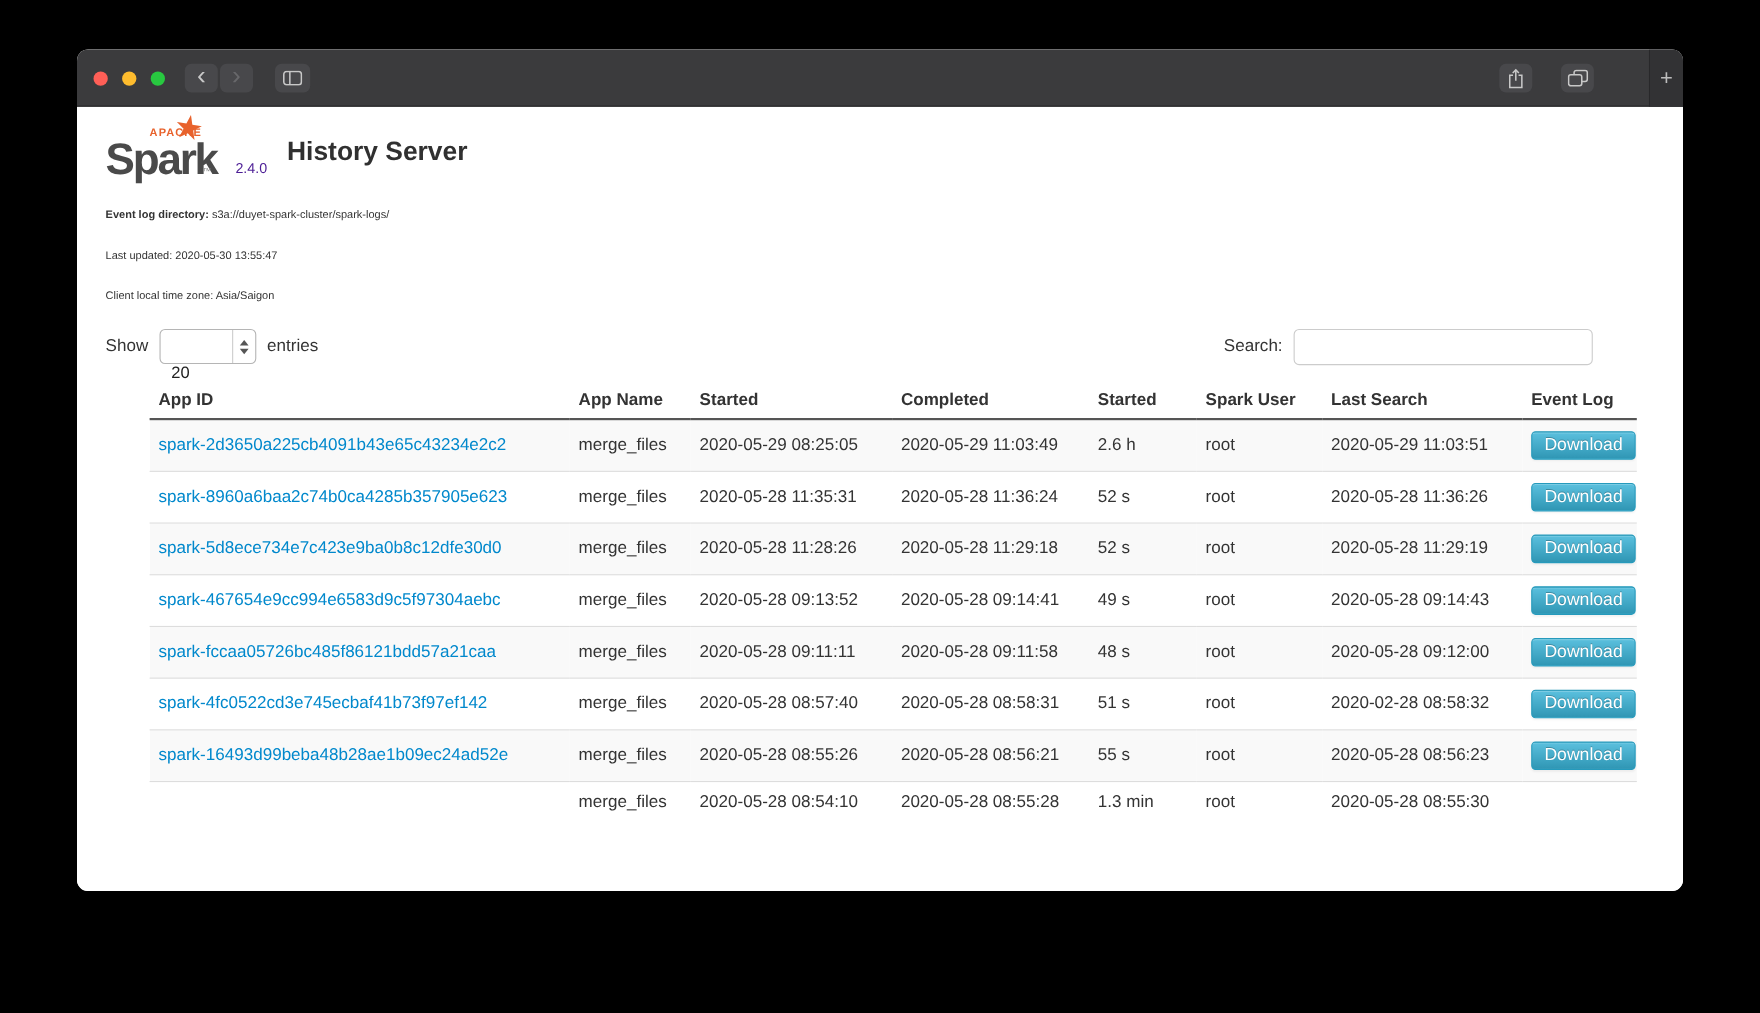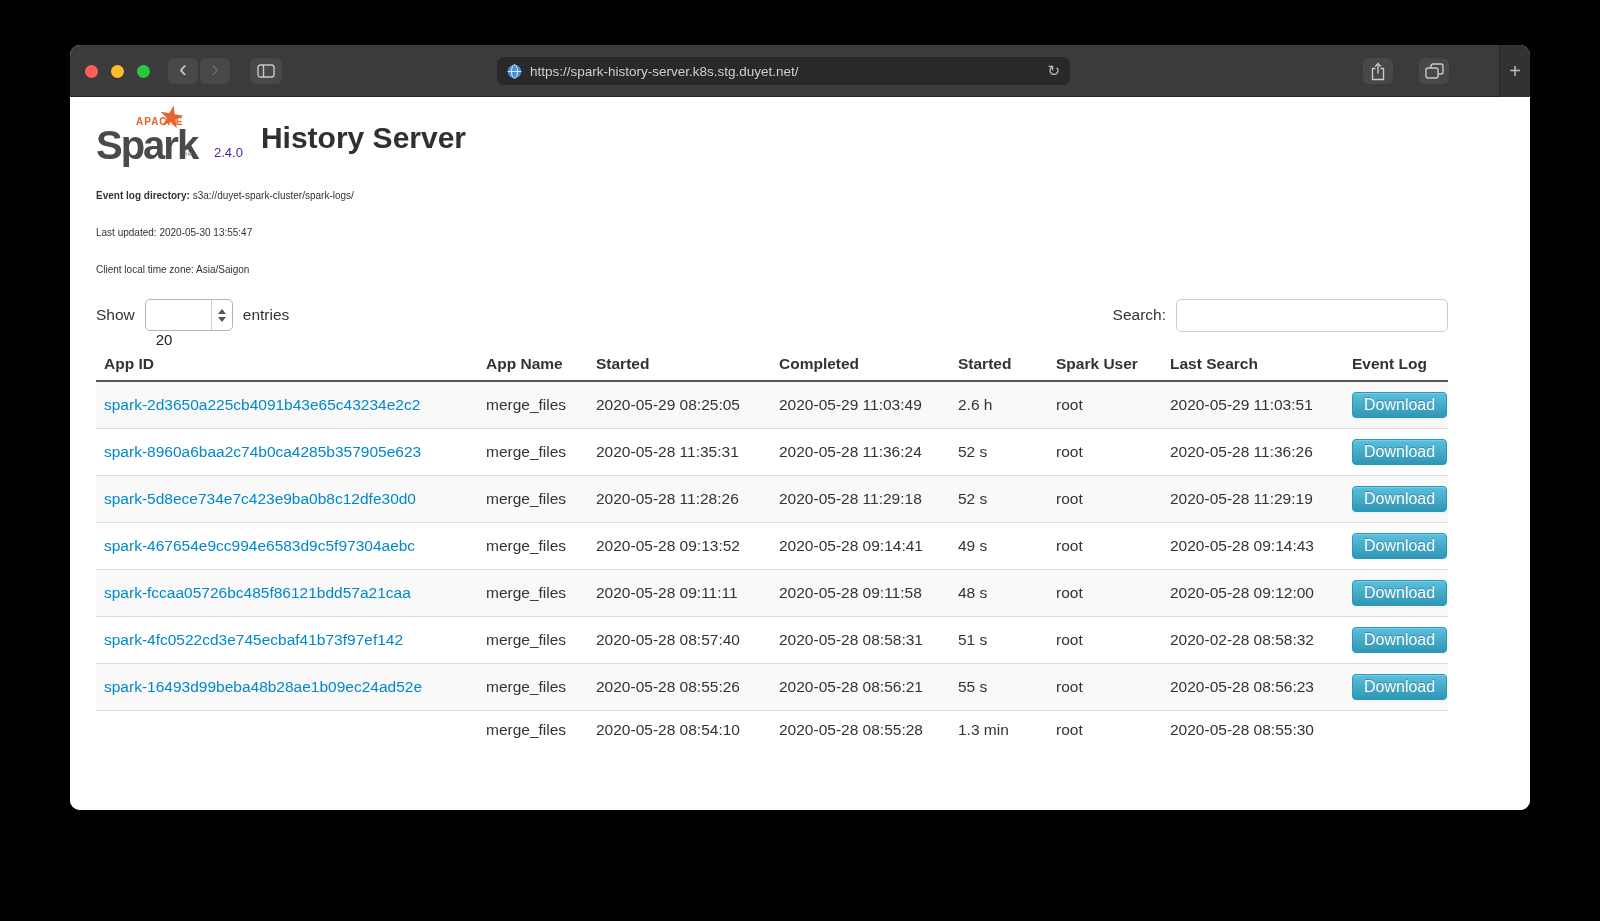--- a/index.html
+++ b/index.html
@@ -56,21 +56,21 @@
   .brand-row { display: flex; align-items: center; height: 62px; }
   .spark-logo { position: relative; width: 112px; height: 58px; }
   .apache { position: absolute; left: 40px; top: 7px; font-size: 10px; font-weight: bold;
             letter-spacing: 1px; color: #e8622c; }
   .star { position: absolute; left: 62px; top: -7px; font-size: 30px; color: #e8622c;
           transform: rotate(10deg); line-height: 1; }
   .spark-word { position: absolute; left: 0; bottom: 2px; font-size: 40px; font-weight: bold;
                 color: #4a4a4a; letter-spacing: -2px; line-height: 1; }
   .tm { position: absolute; left: 88px; bottom: 7px; font-size: 8px; color: #888; }
   .version { font-size: 13px; color: #4c1d95; align-self: flex-end; margin: 0 0 9px 6px; }
-  .page-title { font-size: 30px; font-weight: bold; color: #303030; margin-left: 18px; }
+  .page-title { font-size: 24px; font-weight: bold; color: #303030; margin-left: 18px; }
 
   .info { margin-top: 18px; }
   .info p { margin: 0 0 19px; font-size: 10px; line-height: 18px; color: #333; }
   .info .lbl { font-weight: bold; }
 
   
   .controls { display: flex; align-items: center; justify-content: space-between;
               height: 34px; margin-top: 0; font-size: 15.5px; }
   .controls-left, .controls-right { display: flex; align-items: center; }
   .entries-select {
@@ -84,21 +84,21 @@
               border-bottom: 5px solid #555; margin-bottom: 3px; }
   .tri-down { width: 0; height: 0; border-left: 4px solid transparent; border-right: 4px solid transparent;
               border-top: 5px solid #555; }
   .search-label { margin-right: 10px; }
   .search-input { width: 272px; height: 33px; border: 1px solid #ccc; border-radius: 5px;
                   font-size: 15px; padding: 0 8px; outline: none;
                   font-family: "Liberation Sans", sans-serif; }
 
   
   table.apps { width: 100%; border-collapse: collapse; table-layout: fixed;
-               margin-top: 16px; font-size: 15.5px; color: #333; }
+               margin-top: 16px; font-size: 15.5px; color: #333; margin-left: 40px; }
   table.apps th { text-align: left; padding: 7px 8px; font-weight: bold;
                   border-bottom: 2px solid #555; cursor: pointer; white-space: nowrap; }
   table.apps td { padding: 10px 8px; border-top: 1px solid #ddd; white-space: nowrap;
                   overflow: hidden; }
   table.apps tbody tr:first-child td { border-top: none; }
   table.apps tbody tr:nth-child(odd) { background: #f9f9f9; }
   a.app-link { color: #0088cc; text-decoration: none; cursor: pointer; }
   .btn-download {
     display: inline-block; padding: 3px 11px; font-size: 16px; line-height: 18px;
     color: #fff; text-shadow: 0 -1px 0 rgba(0,0,0,0.25);
@@ -125,31 +125,20 @@
 
     <button class="chrome-btn btn-sidebar">
       <span>
         <svg class="icn" width="18" height="14" viewBox="0 0 18 14">
           <rect x="1" y="1" width="16" height="12" rx="2.5" fill="none" stroke="#c8c8c8" stroke-width="1.4"></rect>
           <line x1="6.5" y1="1" x2="6.5" y2="13" stroke="#c8c8c8" stroke-width="1.4"></line>
         </svg>
       </span>
     </button>
 
-    <div class="url-bar">
-      <span>
-        <svg class="icn" width="15" height="15" viewBox="0 0 15 15">
-          <circle cx="7.5" cy="7.5" r="6.8" fill="#4a90d2"></circle>
-          <ellipse cx="7.5" cy="7.5" rx="3" ry="6.8" fill="none" stroke="#dce9f7" stroke-width="1"></ellipse>
-          <line x1="0.7" y1="7.5" x2="14.3" y2="7.5" stroke="#dce9f7" stroke-width="1"></line>
-        </svg>
-      </span>
-      <span class="url-text">https://spark-history-server.k8s.stg.duyet.net/</span>
-      <span class="reload">↻</span>
-    </div>
 
     <button class="chrome-btn btn-share">
       <span>
         <svg class="icn" width="16" height="19" viewBox="0 0 16 19">
           <path d="M5.5 6.5 H2.5 V17.5 H13.5 V6.5 H10.5" fill="none" stroke="#c8c8c8" stroke-width="1.4"></path>
           <line x1="8" y1="1.8" x2="8" y2="11.5" stroke="#c8c8c8" stroke-width="1.4"></line>
           <path d="M5.2 4.4 L8 1.6 L10.8 4.4" fill="none" stroke="#c8c8c8" stroke-width="1.4"></path>
         </svg>
       </span>
     </button>

